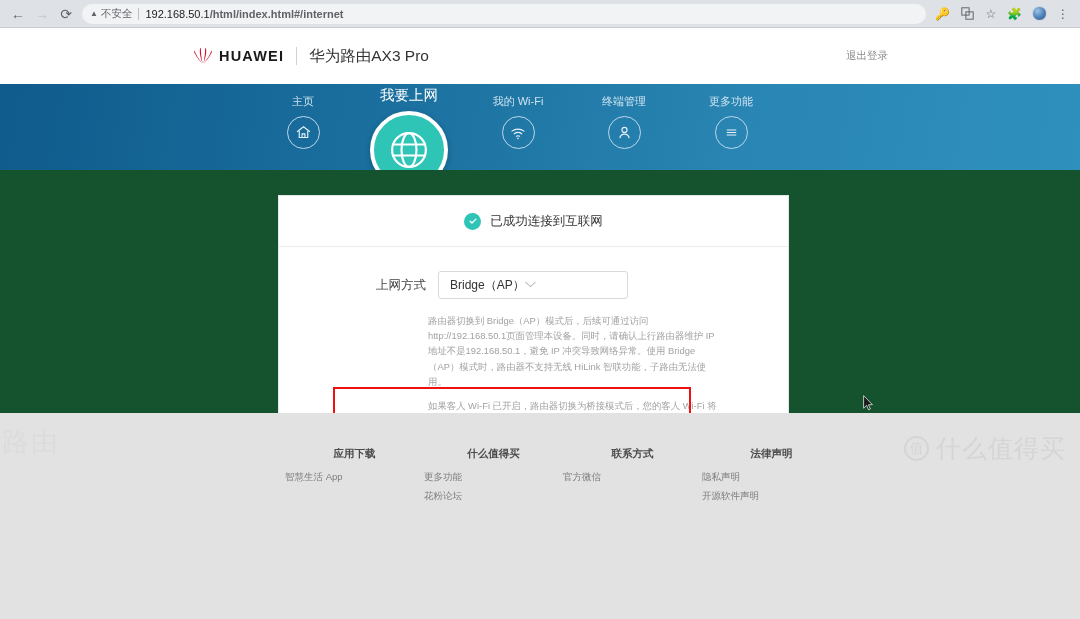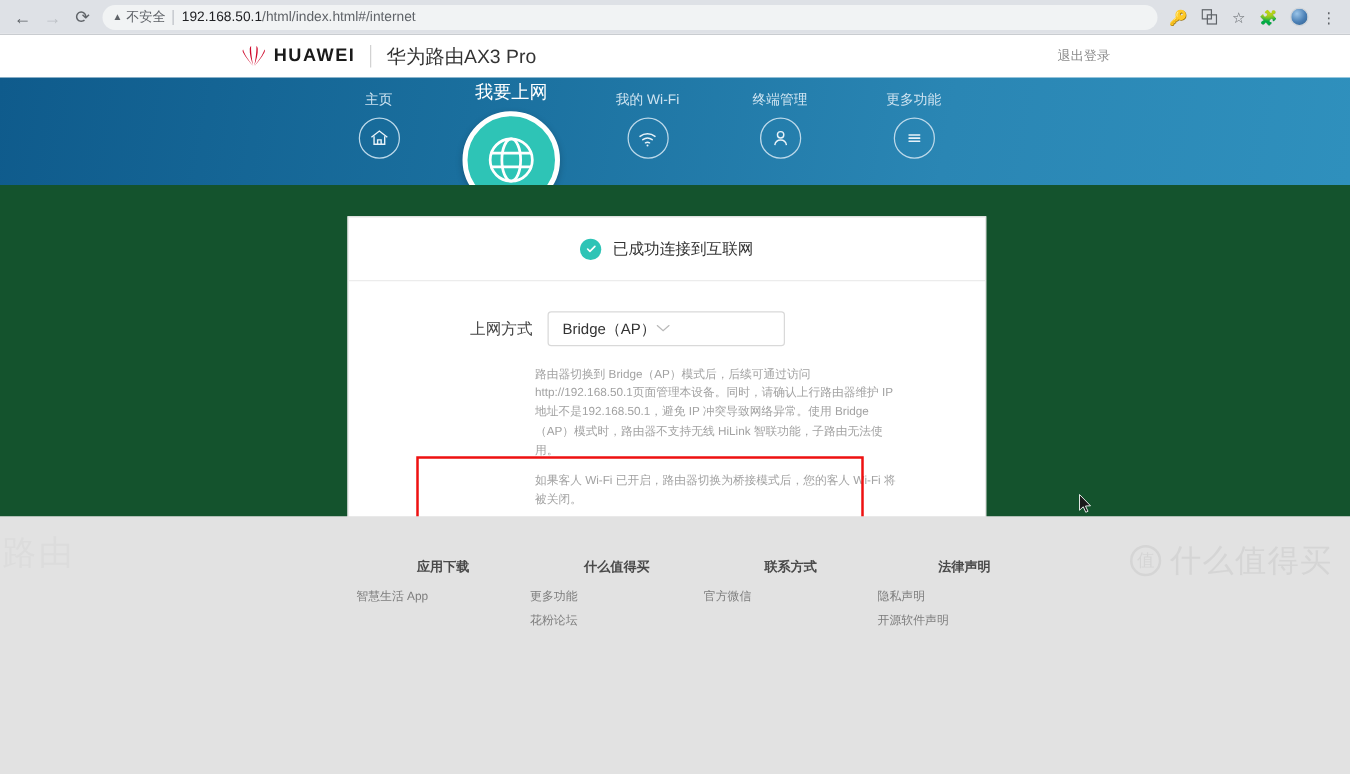--- a/index.html
+++ b/index.html
@@ -39,39 +39,39 @@
   #omnibox .warn-tri {
     font-size: 8px; color: #5f6368; margin-right: 3px; line-height: 1;
   }
   #omnibox .warn-text {
     font-size: 10.5px; color: #5f6368; white-space: nowrap;
   }
   #omnibox .divider {
     width: 1px; height: 12px; background: #bdc1c6; margin: 0 6px;
   }
   #omnibox .url-host { font-size: 11px; color: #202124; white-space: nowrap; }
-  #omnibox .url-path { font-size: 11px; color: #5f6368; white-space: nowrap; }
+  #omnibox .url-path { font-size: 11px; color: #5f6368; white-space: nowrap; font-weight: bold; }
   .tool-icons { display: flex; align-items: center; gap: 2px; flex: none; }
   .tool-icon {
     width: 22px; height: 22px;
     display: flex; align-items: center; justify-content: center;
     color: #5f6368; font-size: 12px;
   }
   .avatar-chip {
     width: 15px; height: 15px; border-radius: 50%;
     background: radial-gradient(circle at 35% 30%, #9ac4e8 0%, #4a7fb5 55%, #2f5d8c 100%);
     border: 1px solid #cfd4d9;
   }
   #chrome-shadow { height: 1px; width: 100%; background: #c9ccd0; }
 
   
   #page { width: 100%; height: 591px; background: #ffffff; position: relative; }
 
   #hw-header {
-    height: 34px;
+    height: 56px;
     display: flex; align-items: center;
     padding: 0 0 0 192px;
     background: #ffffff;
     position: relative;
   }
   .hw-logo-wrap { display: flex; align-items: center; }
   .hw-flower { width: 22px; height: 18px; flex: none; }
   .hw-word {
     font-size: 14.5px; font-weight: bold; color: #1a1a1a;
     letter-spacing: 1.2px; margin-left: 5px;

